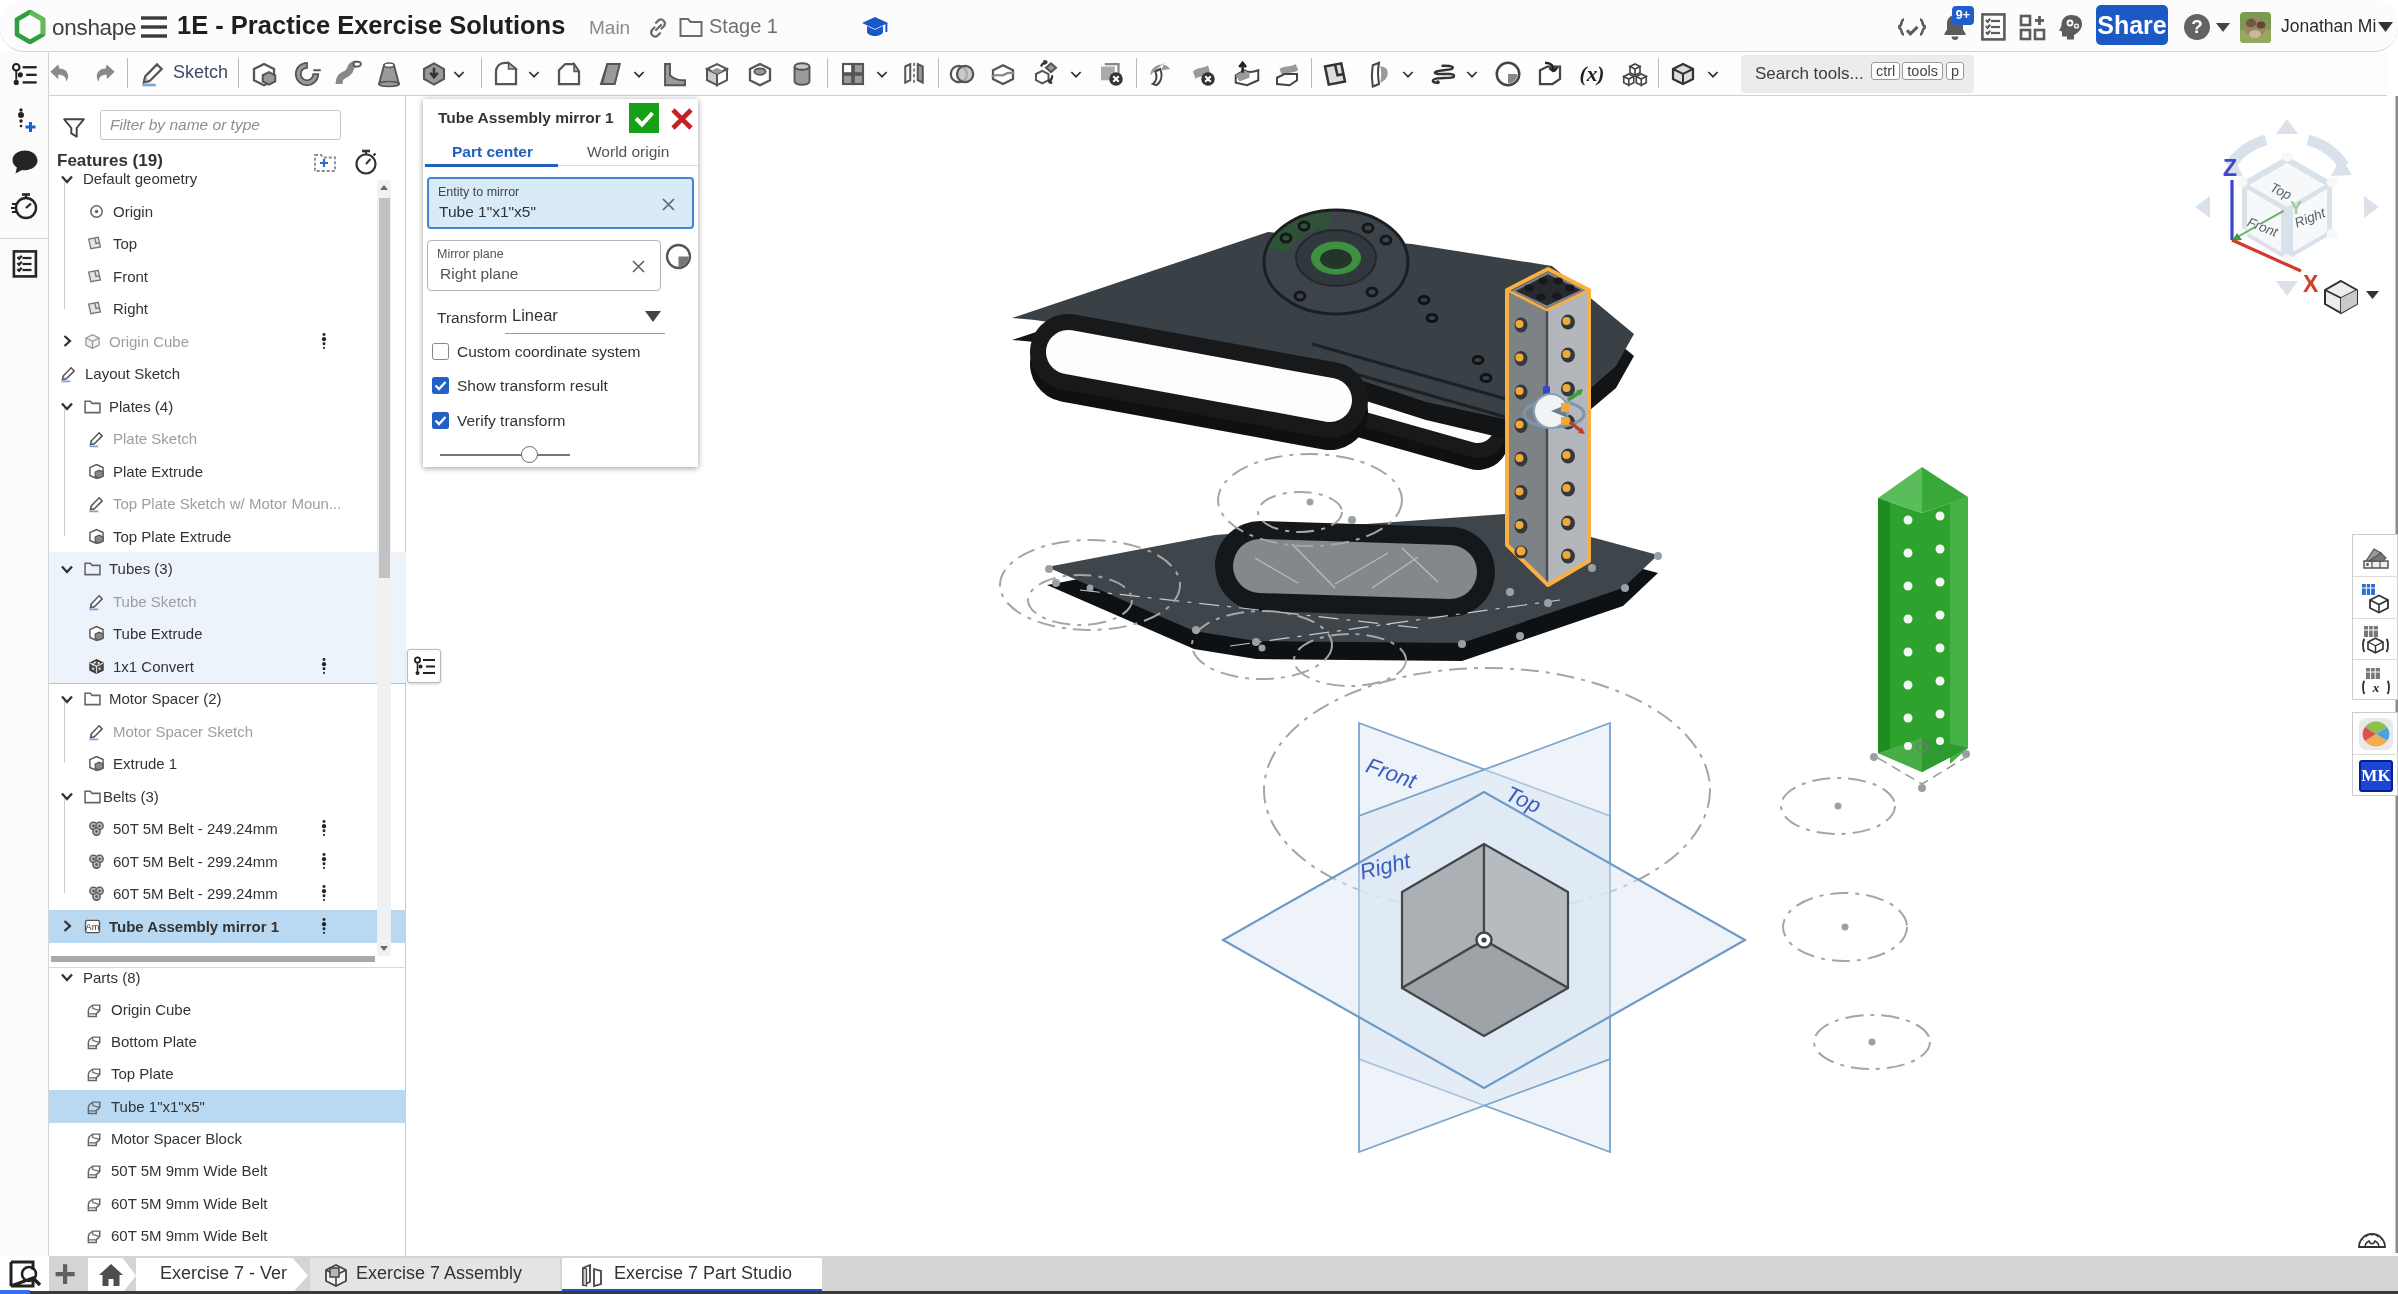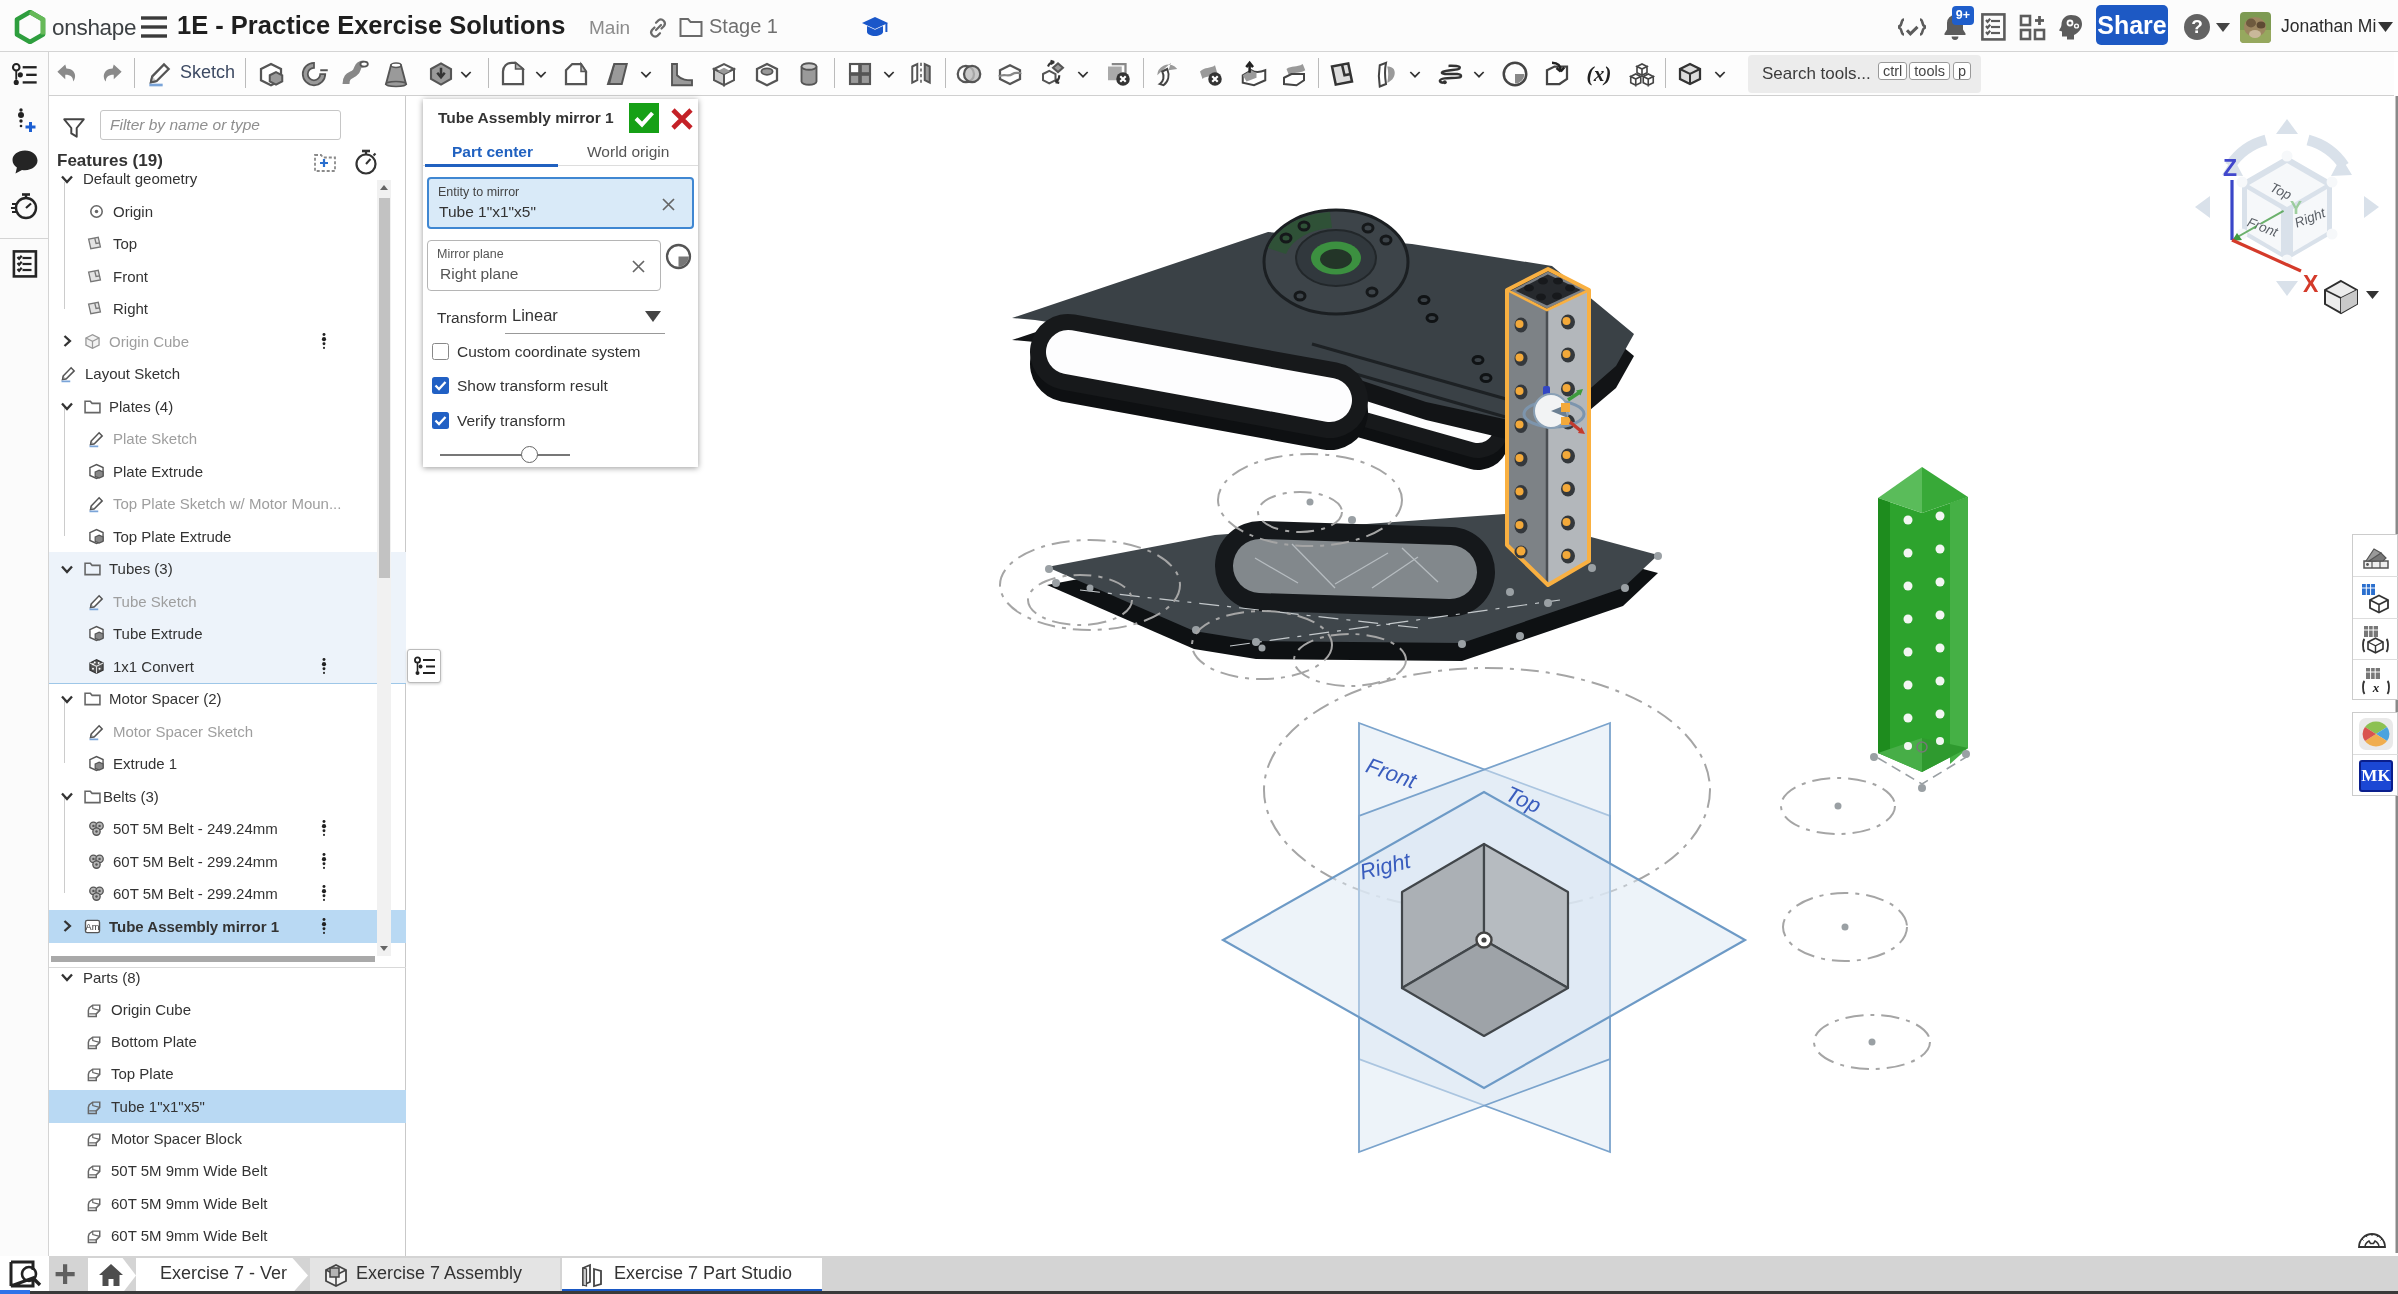--- a/index.html
+++ b/index.html
@@ -1,20 +1,20 @@
 <!DOCTYPE html>
 <html><head>
 <meta charset="utf-8">
 <style>
 * { margin:0; padding:0; box-sizing:border-box; }
 html,body { width:2398px; height:1294px; overflow:hidden; background:#fff;
   font-family:"Liberation Sans", sans-serif; }
 .abs { position:absolute; }
-#topbar { position:absolute; left:0; top:0; width:2398px; height:52px; background:#fcfcfc; border-bottom:1px solid #d4d4d4; }
-#toolbar { position:absolute; left:45px; top:52px; width:2349px; height:44px; background:#fdfdfd; border-bottom:1px solid #d0d0d0; }
+#topbar { position:absolute; left:0; top:0; width:2398px; height:52px; background:#fcfcfc; border-bottom:1px solid #d4d4d4;border-radius:24px; }
+#toolbar { position:absolute; left:38px; top:52px; width:2349px; height:44px; background:#fdfdfd; border-bottom:1px solid #d0d0d0; }
 #leftstrip { position:absolute; left:0; top:52px; width:49px; height:1204px; background:#fbfbfb; border-right:1px solid #d4d4d4; }
 #panel { position:absolute; left:49px; top:96px; width:357px; height:1160px; background:#fff; border-right:1px solid #c9c9c9; }
 #viewport { position:absolute; left:406px; top:96px; width:1992px; height:1160px; background:#fff; }
 #bottombar { position:absolute; left:0; top:1256px; width:2398px; height:38px; background:#d4d4d4; }
 #dialog { position:absolute; left:423px; top:99px; width:275px; height:368px; background:#fff; box-shadow:0 1px 6px rgba(0,0,0,0.4); }
 .row { position:absolute; left:0; width:357px; height:33px; display:flex; align-items:center; font-size:15px; color:#333; }
 .row .txt { white-space:nowrap; }
 .gray { color:#9e9e9e; }
 .ic { flex:0 0 auto; }
 kbd { border:1px solid #999; border-radius:3px; padding:0 4px; font-family:"Liberation Sans",sans-serif; background:#fff; color:#444; }

